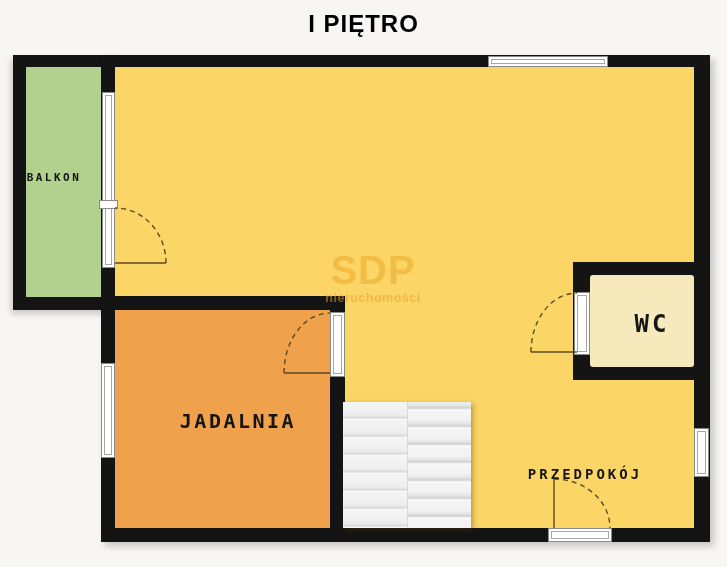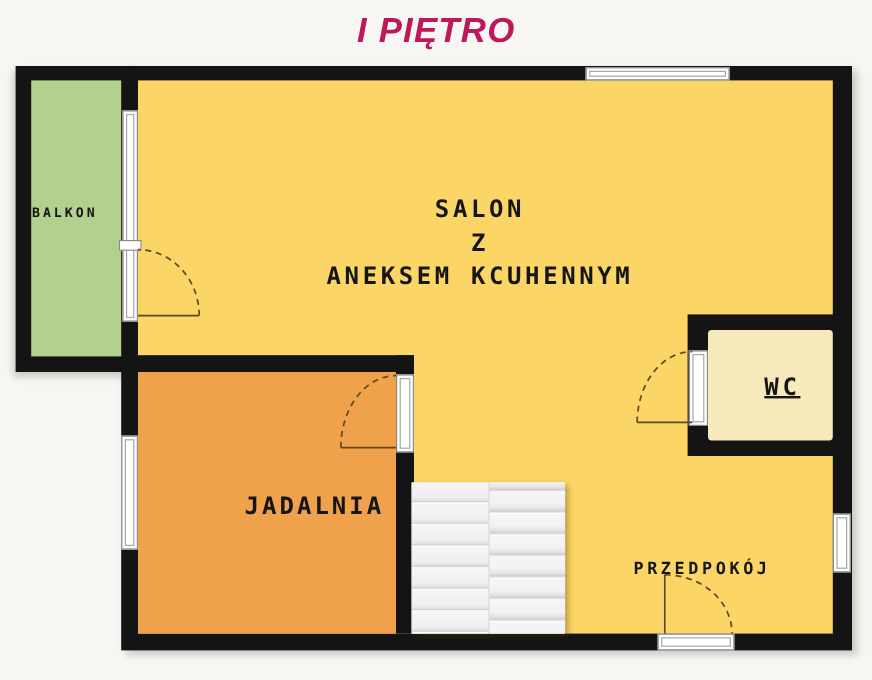--- a/index.html
+++ b/index.html
@@ -5,22 +5,22 @@
   html,body{margin:0;padding:0;background:#f7f6f3;}
   .stage{position:relative;width:727px;height:567px;background:#f7f6f3;overflow:hidden;
          font-family:"DejaVu Sans Mono", monospace;}
   .abs{position:absolute;box-sizing:border-box;}
   .wall{background:#141414;}
   .room{position:absolute;}
   .win{position:absolute;background:#ffffff;border:1px solid #8a8a8a;box-sizing:border-box;}
   .win-inner{position:absolute;inset:2px;border:1px solid #a6a6a6;background:#fff;}
   .label{position:absolute;color:#151515;font-weight:bold;text-align:center;}
   .title{position:absolute;left:0;right:0;top:10px;text-align:center;
-         font-family:"Liberation Sans", sans-serif;font-weight:800;font-size:29px;
-         letter-spacing:1px;color:#be185d;font-style:italic;}
+         font-family:"Liberation Sans", sans-serif;font-weight:800;font-size:24px;
+         letter-spacing:1px;color:#000000;}
   .stairs{position:absolute;left:343px;top:402px;width:127px;height:126px;
           background:#f4f4f4;box-shadow:3px 2px 5px rgba(80,60,10,.40);}
   .stair-col{position:absolute;top:0;height:100%;}
   .stair-left{left:0;width:64px;
     background:repeating-linear-gradient(to bottom,#f5f5f5 0px,#efefef 12px,#e3e3e3 15px,#cfcfcf 16px,#fcfcfc 17px,#f5f5f5 18px);}
   .stair-right{left:64px;width:63px;border-left:1px solid #d9d9d9;
     background:repeating-linear-gradient(to bottom,#f2f2f2 0px,#e3e3e3 4px,#cfcfcf 6px,#fcfcfc 8px,#f5f5f5 9px,#f2f2f2 18px);}
   .wm{position:absolute;left:298px;top:250px;width:150px;text-align:center;
       font-family:"Liberation Sans", sans-serif;z-index:40;pointer-events:none;}
   .wm-brand{font-weight:800;font-size:40px;line-height:40px;color:rgba(236,174,48,.60);letter-spacing:1px;}
@@ -83,26 +83,25 @@
       <path stroke-dasharray="5 4" d="M284 373 A46 60 0 0 1 330 313"></path>
       <path d="M577 352 H531"></path>
       <path stroke-dasharray="5 4" d="M531 352 A46 59 0 0 1 577 293"></path>
       <path d="M554 528 V479"></path>
       <path stroke-dasharray="5 4" d="M554 479 A56 49 0 0 1 610 528"></path>
     </g>
   </svg>
 
   <div class="label z35" style="left:26px;top:171px;width:56px;font-size:11px;letter-spacing:2.5px;">BALKON</div>
 
-  <div class="label z35" style="left:240px;top:160px;width:320px;font-size:20px;line-height:28px;letter-spacing:3px;">
-    <div>SALON</div>
-    <div>Z</div>
-    <div>ANEKSEM KCUHENNYM</div>
-  </div>
 
-  <div class="label z35" style="left:115px;top:409px;width:246px;font-size:20px;letter-spacing:2.5px;padding-left:24px;">JADALNIA</div>
+  <div class="label z35" style="left:115px;top:409px;width:246px;font-size:20px;letter-spacing:2.5px;">JADALNIA</div>
 
-  <div class="label z35" style="left:590px;top:310px;width:124px;font-size:20px;letter-spacing:3px;text-decoration:underline;">WC</div>
+  <div class="label z35" style="left:590px;top:310px;width:124px;font-size:24px;letter-spacing:3px;">WC</div>
 
   <div class="label z35" style="left:505px;top:430px;width:160px;font-size:14px;letter-spacing:3px;margin-top:36px;">PRZEDPOKÓJ</div>
 
+  <div class="wm">
+    <div class="wm-brand">SDP</div>
+    <div class="wm-sub">nieruchomości</div>
+  </div>
 
 </div>
 
 </body></html>

